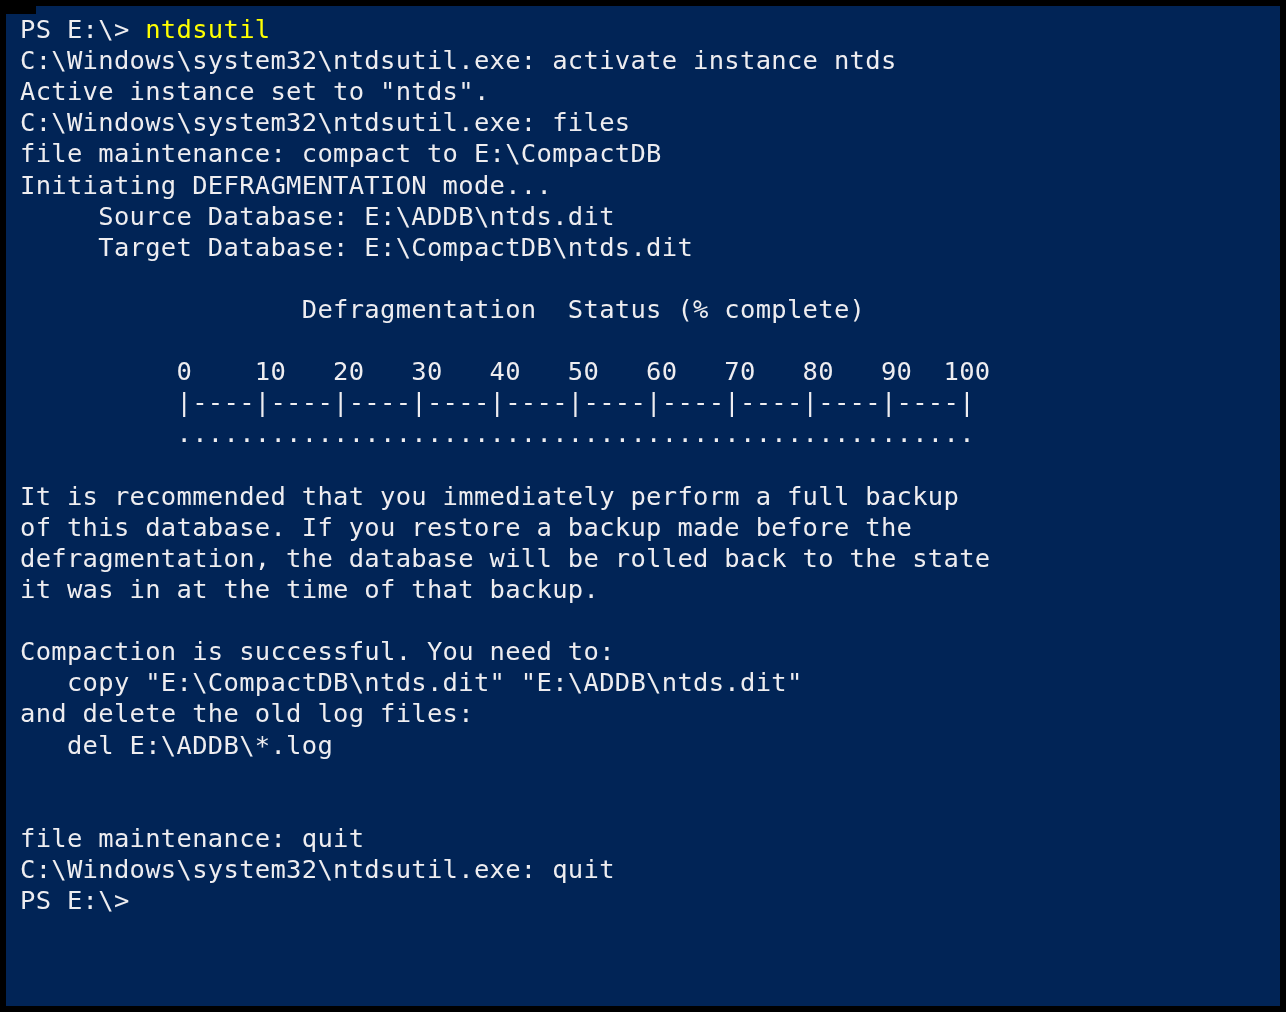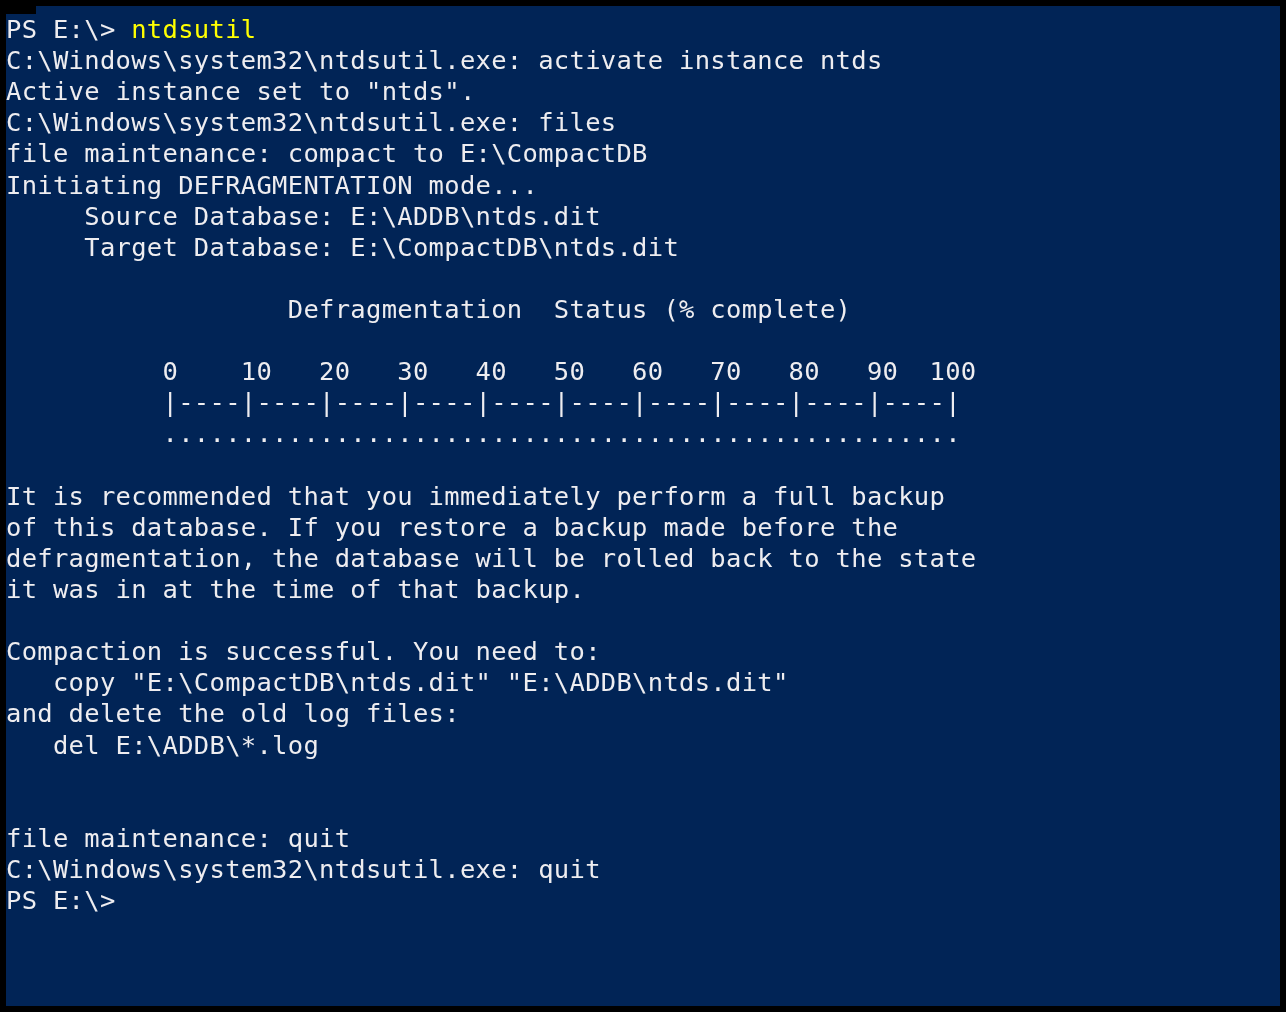--- a/index.html
+++ b/index.html
@@ -10,21 +10,21 @@
     body {
       background: #000;
       width: 1286px;
       height: 1012px;
       padding: 6px;
     }
     .terminal {
       background: #012456;
       width: 100%;
       height: 100%;
-      padding: 8px 0;
+      padding: 8px 14px;
       font-family: 'Lucida Console', 'Consolas', monospace;
       font-size: 25.5px;
       line-height: 1.22;
       color: #eeedf0;
       white-space: pre;
       overflow: hidden;
       letter-spacing: 0.3px;
     }
     .prompt {
       color: #eeedf0;

